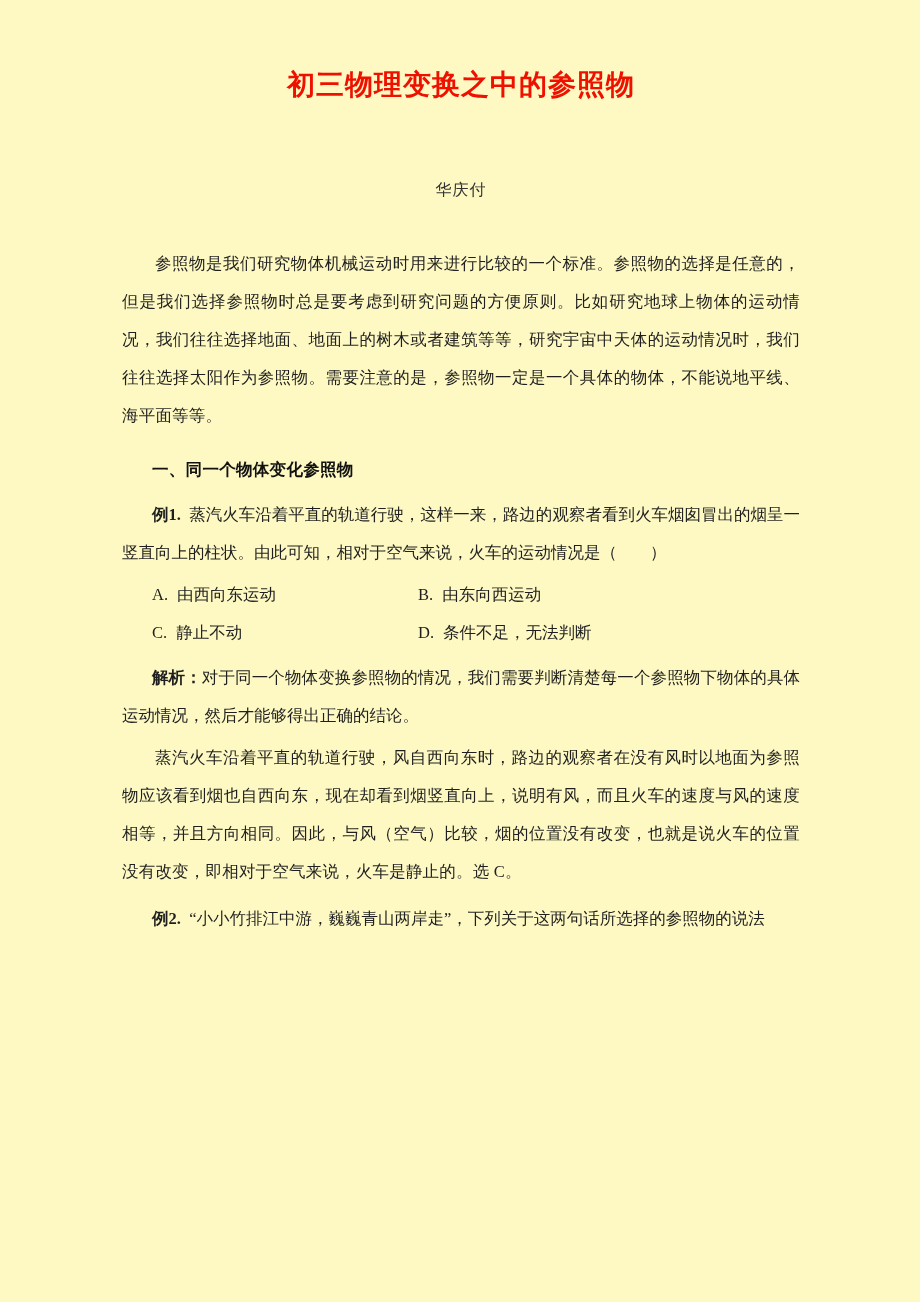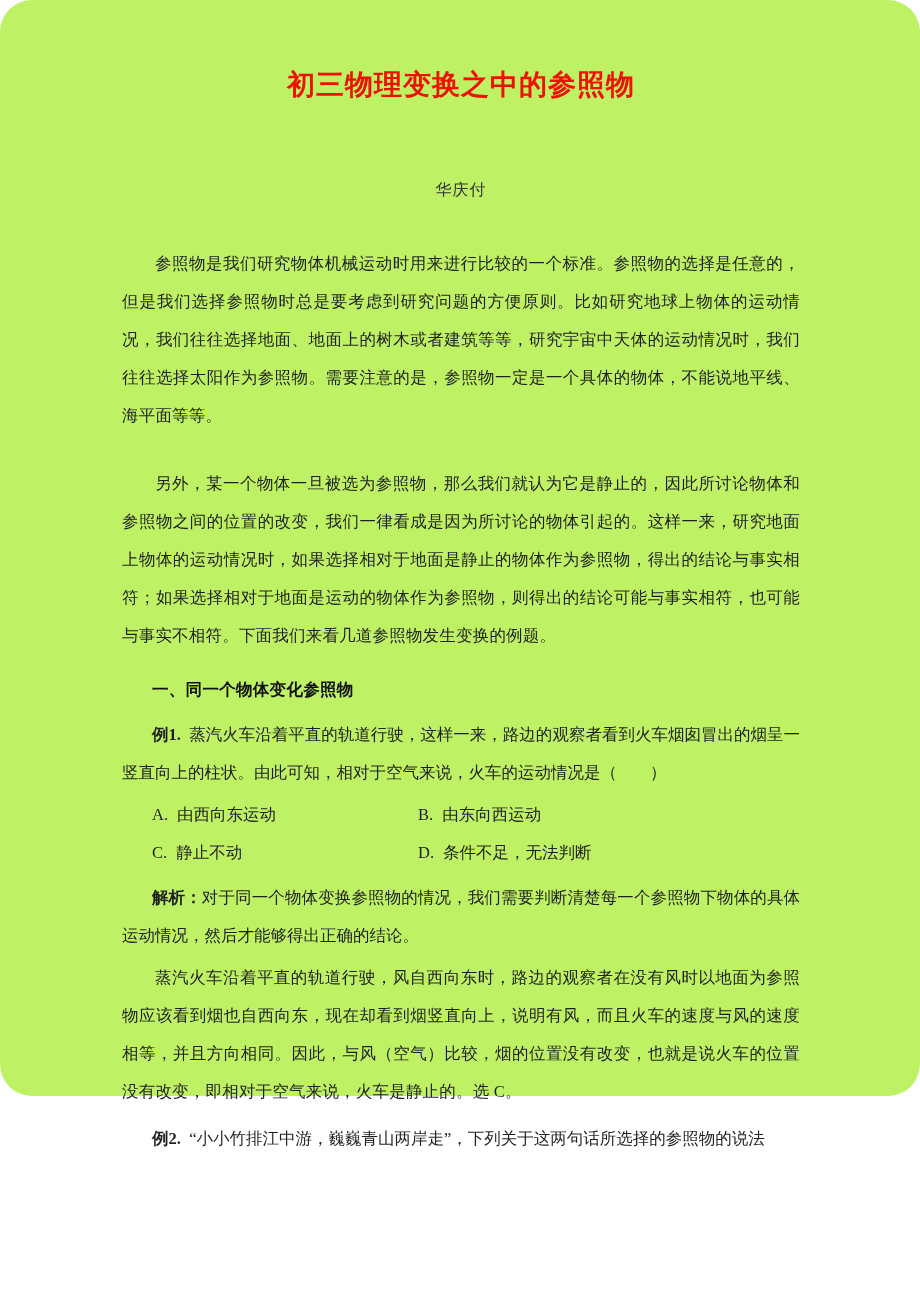--- a/index.html
+++ b/index.html
@@ -10,24 +10,23 @@
   body {
     width: 920px;
     height: 1302px;
     font-family: "Liberation Serif", "DejaVu Serif", serif;
     color: #1a1a1a;
     overflow: hidden;
   }
   .page {
     position: relative;
     width: 920px;
-    height: 1096px;
-    background: #bef264;
+    height: 1302px;
+    background: #fef9c3;
     box-sizing: border-box;
-    border-radius: 32px;
   }
   .content {
     position: absolute;
     left: 122px;
     top: 0;
     width: 678px;
   }
 
   
   .doc-title {
@@ -144,21 +143,20 @@
 
 <div class="page">
   <div class="content">
 
     <h1 class="doc-title">初三物理变换之中的参照物</h1>
 
     <div class="doc-author">华庆付</div>
 
     <p class="para indent gap-top-lg">参照物是我们研究物体机械运动时用来进行比较的一个标准。参照物的选择是任意的，但是我们选择参照物时总是要考虑到研究问题的方便原则。比如研究地球上物体的运动情况，我们往往选择地面、地面上的树木或者建筑等等，研究宇宙中天体的运动情况时，我们往往选择太阳作为参照物。需要注意的是，参照物一定是一个具体的物体，不能说地平线、海平面等等。</p>
 
-    <p class="para indent gap-top-md">另外，某一个物体一旦被选为参照物，那么我们就认为它是静止的，因此所讨论物体和参照物之间的位置的改变，我们一律看成是因为所讨论的物体引起的。这样一来，研究地面上物体的运动情况时，如果选择相对于地面是静止的物体作为参照物，得出的结论与事实相符；如果选择相对于地面是运动的物体作为参照物，则得出的结论可能与事实相符，也可能与事实不相符。下面我们来看几道参照物发生变换的例题。</p>
 
     <h2 class="section-heading">一、同一个物体变化参照物</h2>
 
     <p class="example">
       <span class="ex-label inline">例</span><span class="ex-num inline">1.</span>&nbsp;&nbsp;<span class="inline">蒸汽火车沿着平直的轨道行驶，这样一来，路边的观察者看到火车烟囱冒出的烟呈一竖直向上的柱状。由此可知，相对于空气来说，火车的运动情况是（　　）</span>
     </p>
 
     <div class="options">
       <div class="option-row">
         <div class="option-cell">

